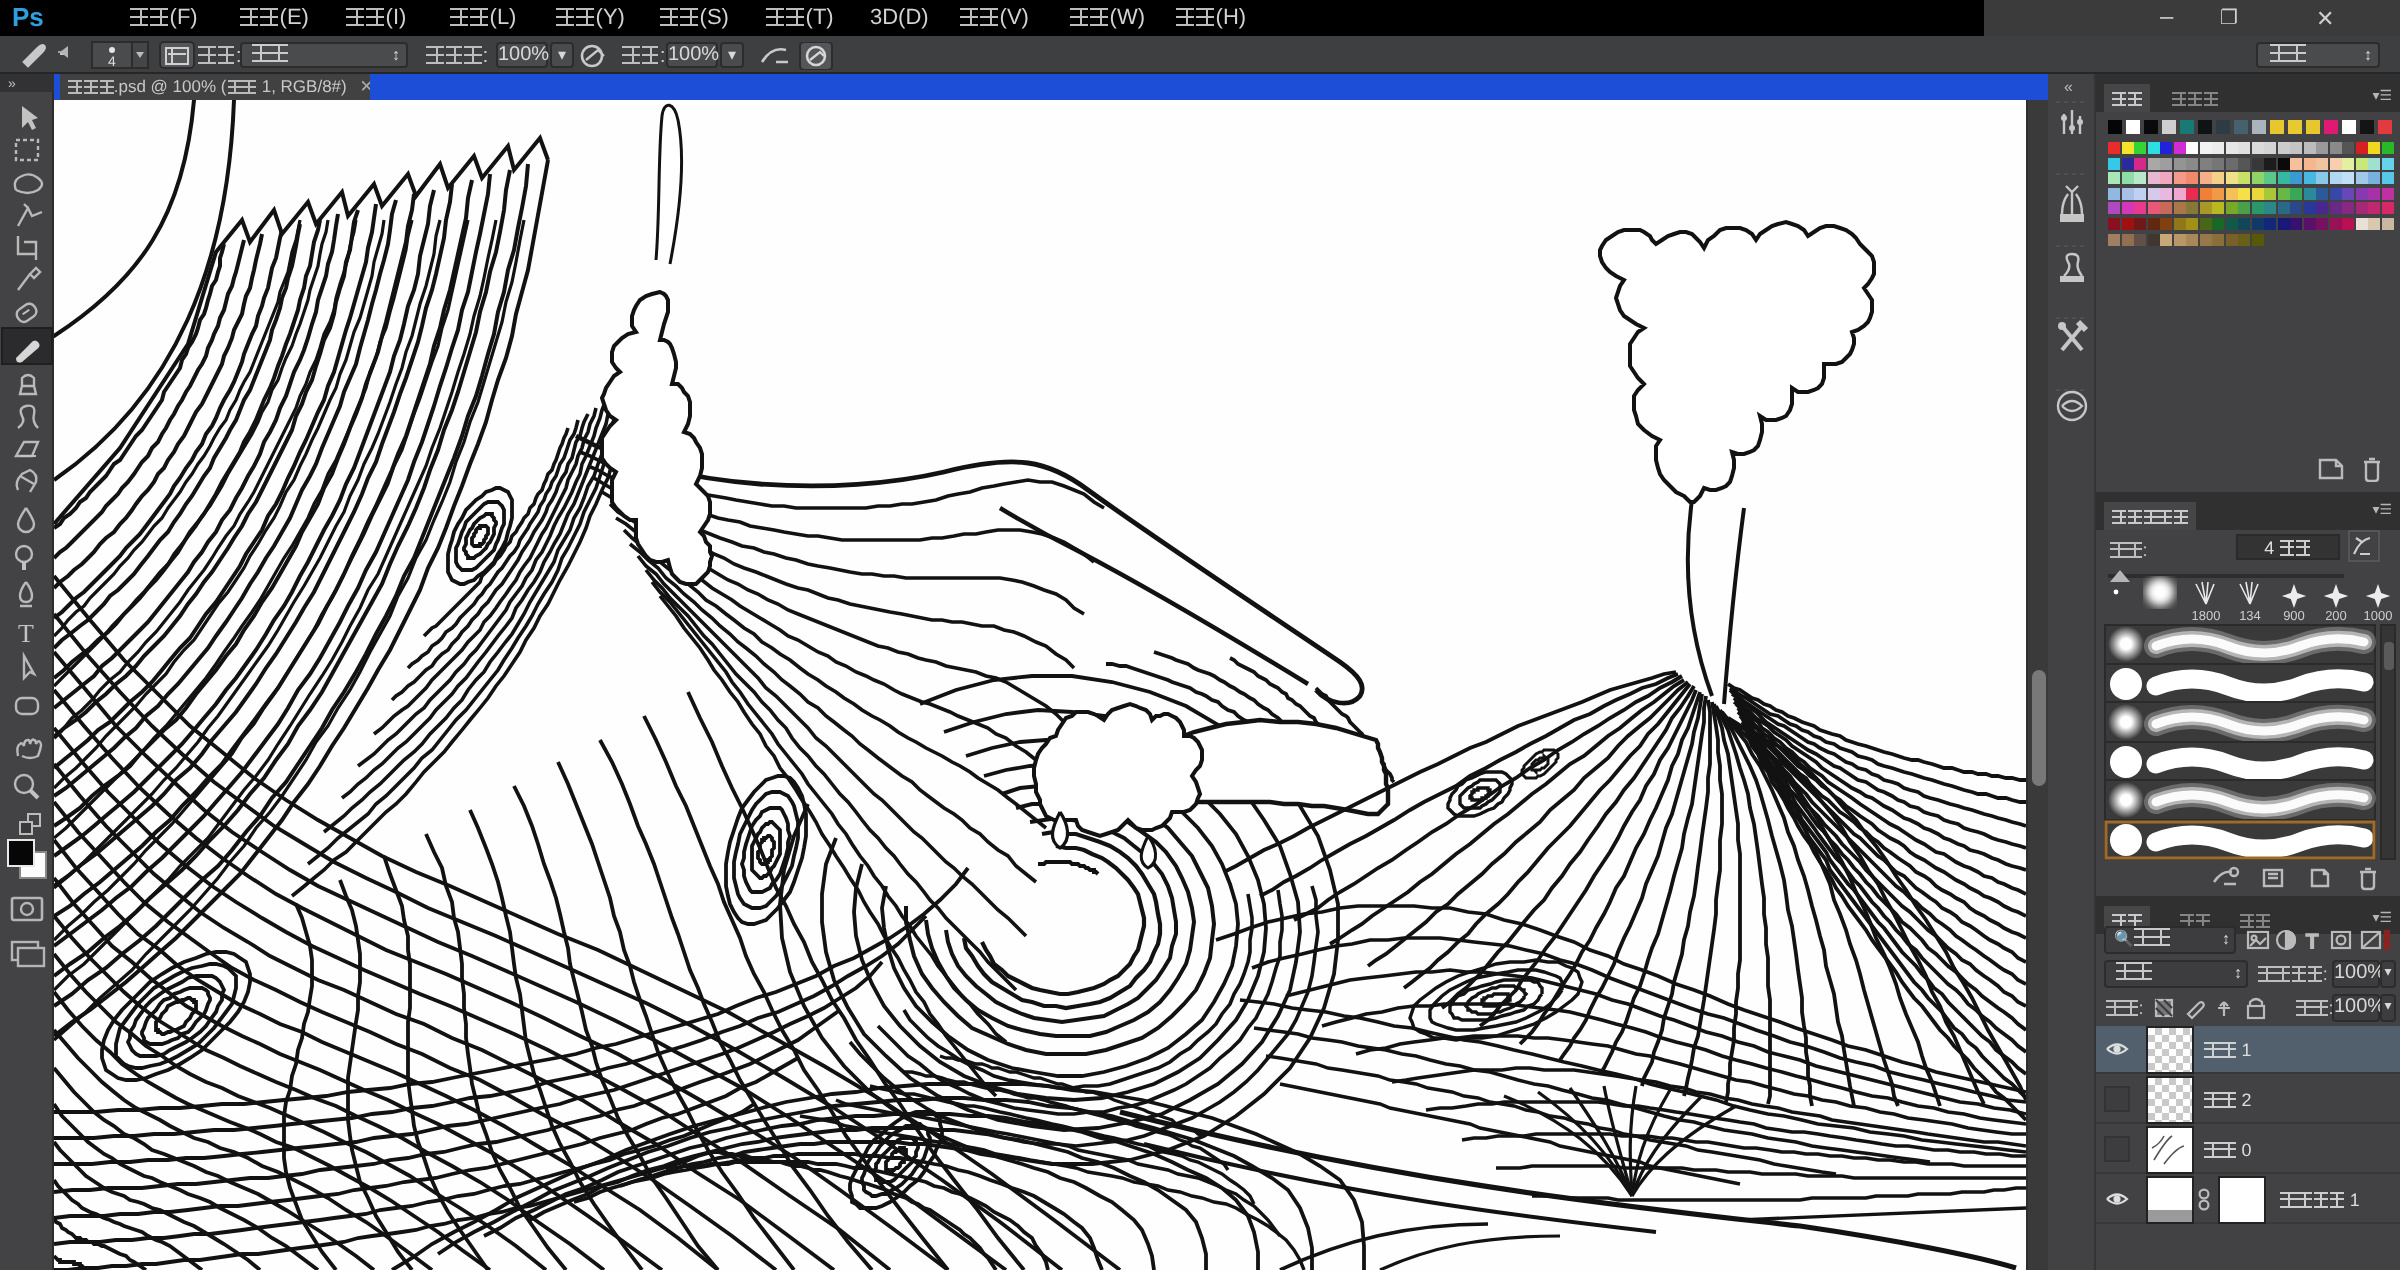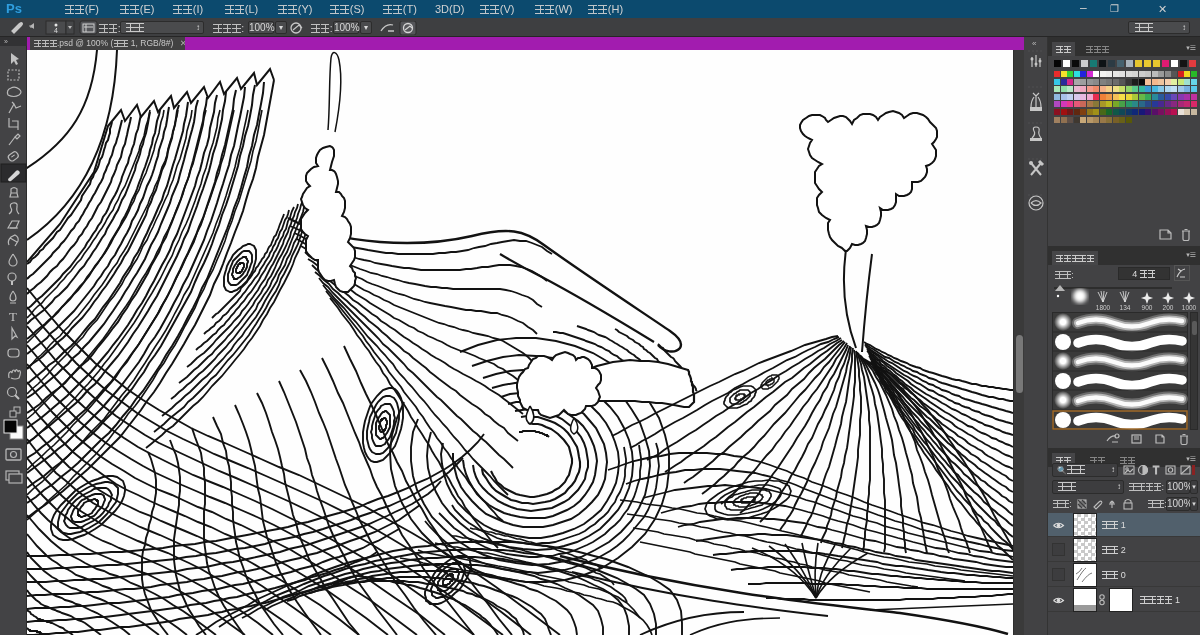--- a/index.html
+++ b/index.html
@@ -3,30 +3,30 @@
 *{margin:0;padding:0;box-sizing:border-box}
 html,body{width:1200px;height:635px;overflow:hidden;background:#3b3b3b;
  font-family:"Liberation Sans",sans-serif;-webkit-font-smoothing:antialiased}
 .abs{position:absolute}
 i.g{display:inline-block;width:.82em;height:.82em;margin:0 .04em;vertical-align:-.06em;opacity:.9;
  background-image:linear-gradient(currentColor,currentColor),linear-gradient(currentColor,currentColor),
   linear-gradient(currentColor,currentColor),linear-gradient(currentColor,currentColor);
  background-size:100% 1px,100% 1px,100% 1px,1px 100%;
  background-position:0 0,0 50%,0 100%,55% 0;background-repeat:no-repeat}
 
-#menubar{left:0;top:0;width:1200px;height:18px;background:#0c4a6e;color:#d6d6d6;font-size:11px}
+#menubar{left:0;top:0;width:992px;height:18px;background:#000000;color:#d6d6d6;font-size:11px}
 #menubar .ps{position:absolute;left:6px;top:1px;color:#2f9fe0;font-weight:bold;font-size:13px}
 .mi{position:absolute;top:3px;white-space:nowrap;color:#d2d2d2}
 .winbtn{position:absolute;top:3px;color:#cfcfcf;font-size:10px}
 
 #optbar{left:0;top:18px;width:1200px;height:19px;background:#3e3f41;border-bottom:1px solid #262626;color:#cfcfcf;font-size:11px}
 .dd{position:absolute;background:#4a4b4d;border:1px solid #2c2c2c;border-radius:2px;color:#d8d8d8;font-size:10px;line-height:12px}
 .lbl{position:absolute;color:#ccc;font-size:10.5px}
 
-#tabstrip{left:27px;top:37px;width:997px;height:13px;background:#a21caf}
+#tabstrip{left:27px;top:37px;width:997px;height:13px;background:#1d4ed8}
 #doctab{position:absolute;left:3px;top:0;width:155px;height:13px;background:#414141;color:#c8c8c8;font-size:8.5px;line-height:13px;padding-left:4px;white-space:nowrap;overflow:hidden}
 
 #toolbar{left:0;top:37px;width:27px;height:598px;background:#434345;border-right:1px solid #2c2c2c}
 
 #canvas{left:27px;top:50px;width:986px;height:585px;background:#fefefe;overflow:hidden}
 
 #vscroll{left:1013px;top:50px;width:11px;height:585px;background:#3a3a3a;border-left:1px solid #2e2e2e}
 #vthumb{position:absolute;left:2px;top:285px;width:7px;height:58px;background:#787878;border-radius:4px}
 
 #iconstrip{left:1024px;top:37px;width:24px;height:598px;background:#424244;border-right:1px solid #333}

